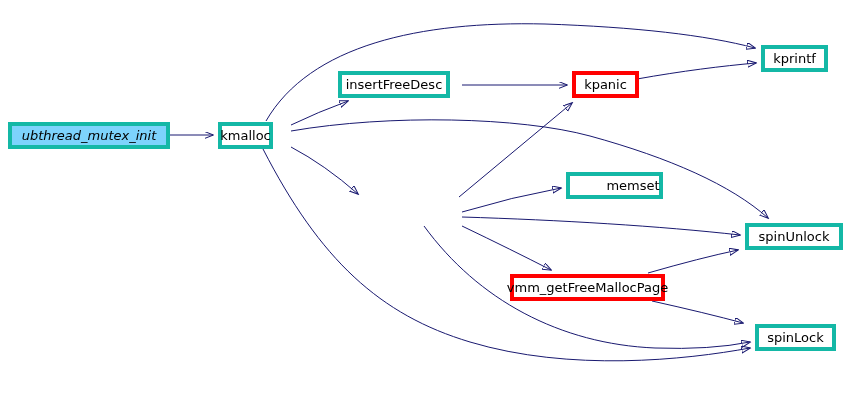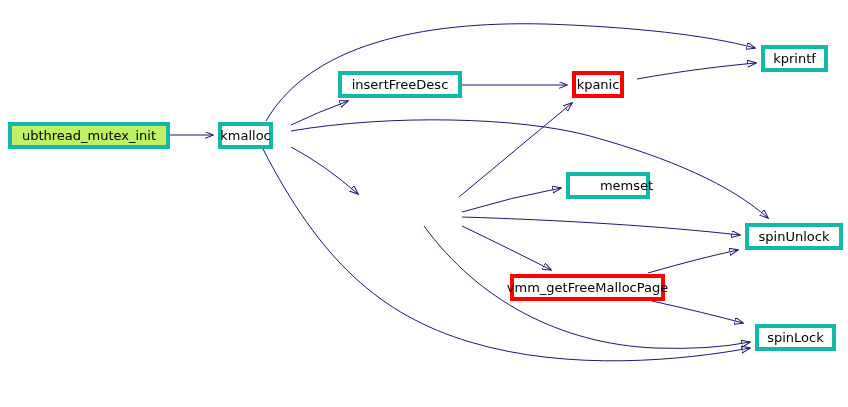--- a/index.html
+++ b/index.html
@@ -8,21 +8,21 @@
     font-family:"DejaVu Sans","Liberation Sans",sans-serif; overflow:hidden;
   }
   .edges { position:absolute; left:0; top:0; width:848px; height:407px; }
   .edges path { fill:none; stroke:#191970; stroke-width:1; }
   .node {
     position:absolute; box-sizing:border-box; height:27px;
     border:4px solid #14b8a6; background:#ffffff; color:#000000;
     display:flex; align-items:center; justify-content:center;
     font-size:13px; white-space:nowrap; cursor:pointer;
   }
-  .node--root { background:#bef264; cursor:default; }
+  .node--root { background:#7dd3fc; cursor:default;font-style:italic; }
   .node--hl { border-color:#ff0000; }
   .node span { pointer-events:none; }
 </style>
 </head>
 <body>
 
 <div class="canvas">
 
   <svg class="edges" width="848" height="407" viewBox="0 0 848 407" xmlns="http://www.w3.org/2000/svg">
     <defs>
@@ -48,33 +48,33 @@
   </svg>
 
   <div class="node node--root" style="left:8px; top:122px; width:162px;">
     <span>ubthread_mutex_init</span>
   </div>
 
   <div class="node" style="left:218px; top:122px; width:55px;">
     <span>kmalloc</span>
   </div>
 
-  <div class="node" style="left:338px; top:71px; width:124px;">
+  <div class="node" style="left:338px; top:71px; width:112px;">
     <span>insertFreeDesc</span>
   </div>
 
-  <div class="node node--hl" style="left:572px; top:71px; width:52px;text-align:right;">
+  <div class="node node--hl" style="left:572px; top:71px; width:67px;text-align:right;">
     <span>kpanic</span>
   </div>
 
   <div class="node" style="left:761px; top:45px; width:67px;">
     <span>kprintf</span>
   </div>
 
-  <div class="node" style="left:566px; top:172px; width:84px;padding-left:37px;">
+  <div class="node" style="left:566px; top:172px; width:97px;padding-left:37px;">
     <span>memset</span>
   </div>
 
 
   <div class="node" style="left:745px; top:223px; width:98px;">
     <span>spinUnlock</span>
   </div>
 
   <div class="node node--hl" style="left:510px; top:274px; width:155px;">
     <span>vmm_getFreeMallocPage</span>

